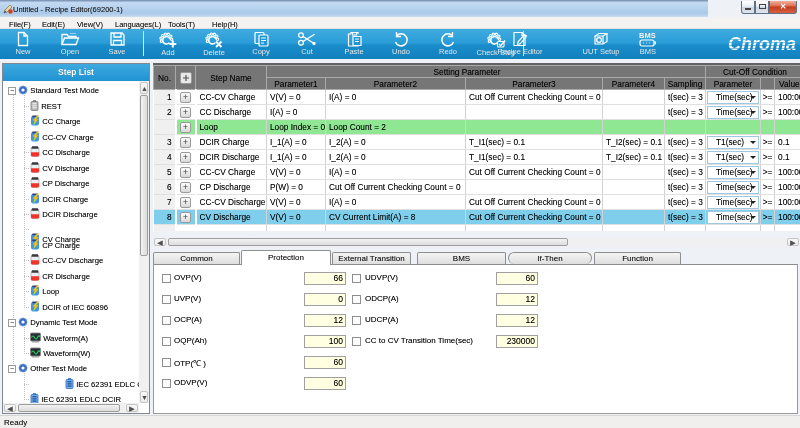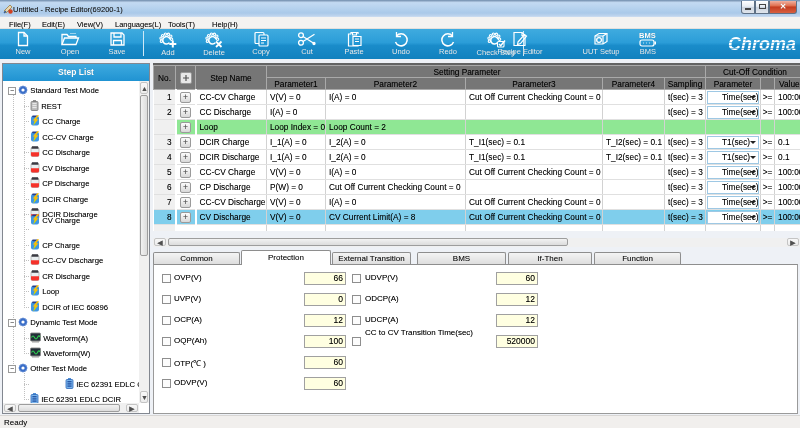--- a/index.html
+++ b/index.html
@@ -1,21 +1,21 @@
 <!DOCTYPE html>
 <html><head>
 <meta charset="utf-8">
 <style>
 * { margin:0; padding:0; box-sizing:border-box; }
 html,body { width:800px; height:428px; overflow:hidden; }
 body { font-family:"Liberation Sans", sans-serif; font-size:8.5px; position:relative; background:#eef1f6; text-shadow:0 0 0.6px rgba(0,0,0,0.35); }
 #win { position:absolute; left:0; top:0; width:800px; height:428px; filter:blur(0.33px); }
 
 
-#titlebar { position:absolute; left:0; top:0; width:800px; height:17px;
+#titlebar { position:absolute; left:0; top:0; width:708px; height:17px;
   background:linear-gradient(#93abc7 0%, #c3daf2 10%, #b6d2ee 45%, #aac9e9 75%, #c0d5ee 95%, #d4e2f2 100%);
   border-top:1px solid #7f9ab8; }
 #titleicon { position:absolute; left:3px; top:3px; width:10px; height:10px; }
 #titletext { position:absolute; left:13px; top:3.5px; font-size:7.5px; color:#1c1c1c; }
 .winbtn { position:absolute; top:0; height:13px; border:1px solid #5f7186; border-top:none; }
 #btnmin { left:741px; width:14px; background:linear-gradient(#fff, #e8edf3 45%, #ccd4df 50%, #dfe5ec); border-radius:0 0 0 3px; }
 #btnmax { left:755px; width:14px; background:linear-gradient(#fff, #e8edf3 45%, #ccd4df 50%, #dfe5ec); }
 #btnclose { left:769px; width:28px; background:linear-gradient(#f0b0a0 0%, #e07050 40%, #c43c20 50%, #d86040 100%); border-radius:0 0 3px 0; }
 .winbtn .dash { display:block; width:6px; height:2px; background:#444; margin:7px auto 0 auto; }
 .winbtn .sq { display:block; width:7px; height:5px; border:1px solid #444; margin:3px auto 0 auto; }
@@ -58,21 +58,21 @@
 #gtable th { background:#767676; color:#000; font-weight:normal; font-size:8.3px; border:1px solid #a9a9a9; padding:0; overflow:hidden; white-space:nowrap; }
 #gtable td { font-size:8.3px; padding:0 0 0 3px; border-right:1px solid #d2d2d2; border-bottom:1px solid #e0e0e0; overflow:hidden; white-space:nowrap; height:14px; background:#fff; }
 #gtable tr { height:15px; }
 #gtable .rh { background:#f0f0f0; border-right:2px solid #fff; text-align:right; padding:0 3px 0 0; }
 #gtable .pc { text-align:center; padding:0; border-right:2px solid #fff; }
 #gtable .pc .pbox { display:inline-block; width:11px; height:11px; background:linear-gradient(#fcfcfc,#d8d8d8); border:1px solid #9a9a9a; border-radius:2px; color:#555; font-size:8.5px; line-height:9.5px; vertical-align:middle; font-weight:normal; }
 #gtable tr.looprow td { background:#8fe794; }
 #gtable tr.looprow td.rh { background:#f0f0f0; }
 #gtable tr.selrow td { background:#7fceec; }
 #gtable tr.selrow td.rh { background:#7fceec; }
-.combo { height:13px; margin:0; background:#fff; border:1px solid #9ec8e4; position:relative; line-height:11px; padding-left:14px; font-size:8.3px; }
+.combo { height:13px; margin:0; background:#fff; border:1px solid #9ec8e4; position:relative; line-height:11px; padding-left:8px; font-size:8.3px; }
 .combo .ca { position:absolute; right:2px; top:4px; width:0; height:0; border-left:3px solid transparent; border-right:3px solid transparent; border-top:3.5px solid #222; }
 #gtable td.combocell { padding:1px 1px 0 1px; }
 
 
 #ghsb { position:absolute; left:153px; top:238px; width:647px; height:9px; background:#f0f0f0; }
 
 
 #tabbar { position:absolute; left:153px; top:250px; width:647px; height:14px;padding-left:6px; }
 .tab { position:absolute; top:2px; height:12px; background:linear-gradient(#f4f4f4,#dedede); border:1px solid #8e8e8e; border-bottom:none; border-radius:2px 2px 0 0; text-align:center; font-size:8px; line-height:12px; color:#111; }
 .tab.active { top:0px; height:15px; background:#fff; z-index:5; font-size:8px; line-height:14px; }
@@ -319,21 +319,21 @@
             <rect x="1" y="1" width="8" height="9.5" rx="2" fill="#3f97e4"></rect>
             <rect x="2.2" y="0.4" width="5.6" height="1.8" rx="0.7" fill="#2a3f88"></rect>
             <path d="M7.2 0.2 L2.8 5.6 H4.6 L3.4 10.2 L8.4 4.2 H6.2 L9 0.2 Z" fill="#fdc000"></path>
             <path d="M3.4 10.2 L4.9 6.6 L5.9 7.3 Z" fill="#a6e01e"></path>
           </svg> DCIR Charge</div>
       <div class="titem" style="left:27px; top:126px;"><svg class="bi" width="10" height="11" viewBox="0 0 10 11">
             <rect x="1" y="1.2" width="8" height="9.3" rx="1.5" fill="#e9eef0" stroke="#9a9a9a" stroke-width="0.6"></rect>
             <path d="M2 0.2 h6 l0.6 2.6 h-7.2 Z" fill="#3a3a42"></path>
             <path d="M1 6.2 h8 v2.8 a1.5 1.5 0 0 1 -1.5 1.5 h-5 a1.5 1.5 0 0 1 -1.5 -1.5 Z" fill="#f5322a"></path>
           </svg> DCIR Discharge</div>
-      <div class="titem" style="left:27px; top:132px;"><svg class="bi" width="10" height="11" viewBox="0 0 10 11">
+      <div class="titem" style="left:27px; top:151px;"><svg class="bi" width="10" height="11" viewBox="0 0 10 11">
             <rect x="1" y="1" width="8" height="9.5" rx="2" fill="#3f97e4"></rect>
             <rect x="2.2" y="0.4" width="5.6" height="1.8" rx="0.7" fill="#2a3f88"></rect>
             <path d="M7.2 0.2 L2.8 5.6 H4.6 L3.4 10.2 L8.4 4.2 H6.2 L9 0.2 Z" fill="#fdc000"></path>
             <path d="M3.4 10.2 L4.9 6.6 L5.9 7.3 Z" fill="#a6e01e"></path>
           </svg> CV Charge</div>
       <div class="titem" style="left:27px; top:157px;"><svg class="bi" width="10" height="11" viewBox="0 0 10 11">
             <rect x="1" y="1" width="8" height="9.5" rx="2" fill="#3f97e4"></rect>
             <rect x="2.2" y="0.4" width="5.6" height="1.8" rx="0.7" fill="#2a3f88"></rect>
             <path d="M7.2 0.2 L2.8 5.6 H4.6 L3.4 10.2 L8.4 4.2 H6.2 L9 0.2 Z" fill="#fdc000"></path>
             <path d="M3.4 10.2 L4.9 6.6 L5.9 7.3 Z" fill="#a6e01e"></path>
@@ -604,21 +604,21 @@
     <div class="sthumbh" style="left:15px; top:0px; width:400px; height:8px;"></div>
     <div class="sbtn" style="left:634px; top:0px; width:12px; height:8px;">
         <span class="arr">▶</span>
       </div>
   </div>
   <div id="tabbar">
     <div class="tab" style="left:0px; width:87px;">Common</div>
     <div class="tab active" style="left:88px; width:90px;">Protection</div>
     <div class="tab" style="left:179px; width:79px;">External Transition</div>
     <div class="tab" style="left:264px; width:89px;">BMS</div>
-    <div class="tab" style="left:355px; width:84px;">If-Then</div>
+    <div class="tab" style="left:355px; width:84px;border-radius:6px;">If-Then</div>
     <div class="tab" style="left:441px; width:87px;">Function</div>
   </div>
   <div id="tabpanel"></div>
   <div class="chk" style="left:162px; top:274px;"></div>
     <span class="flabel" style="left:174px; top:273px;">OVP(V)</span>
     <div class="finput" style="left:304px; top:272px;">66</div>
   <div class="chk" style="left:162px; top:295px;"></div>
     <span class="flabel" style="left:174px; top:294px;">UVP(V)</span>
     <div class="finput" style="left:304px; top:293px;">0</div>
   <div class="chk" style="left:162px; top:316px;"></div>
@@ -636,16 +636,16 @@
   <div class="chk" style="left:352px; top:274px;"></div>
     <span class="flabel" style="left:365px; top:273px;">UDVP(V)</span>
     <div class="finput" style="left:496px; top:272px;">60</div>
   <div class="chk" style="left:352px; top:295px;"></div>
     <span class="flabel" style="left:365px; top:294px;">ODCP(A)</span>
     <div class="finput" style="left:496px; top:293px;">12</div>
   <div class="chk" style="left:352px; top:316px;"></div>
     <span class="flabel" style="left:365px; top:315px;">UDCP(A)</span>
     <div class="finput" style="left:496px; top:314px;">12</div>
   <div class="chk" style="left:352px; top:337px;"></div>
-    <span class="flabel" style="left:365px; top:328px;text-align:center;">CC to CV Transition Time(sec)</span>
-    <div class="finput" style="left:496px; top:335px;">520000</div>
+    <span class="flabel" style="left:365px; top:336px;text-align:center;">CC to CV Transition Time(sec)</span>
+    <div class="finput" style="left:496px; top:335px;">230000</div>
   <div id="statusbar">Ready</div>
 </div>
 
 </body></html>

